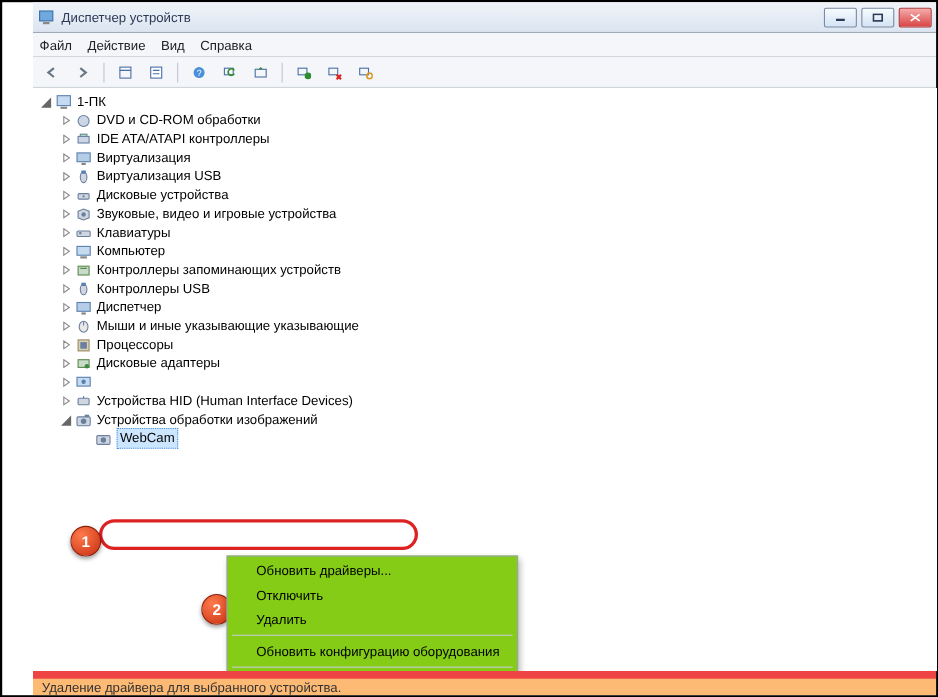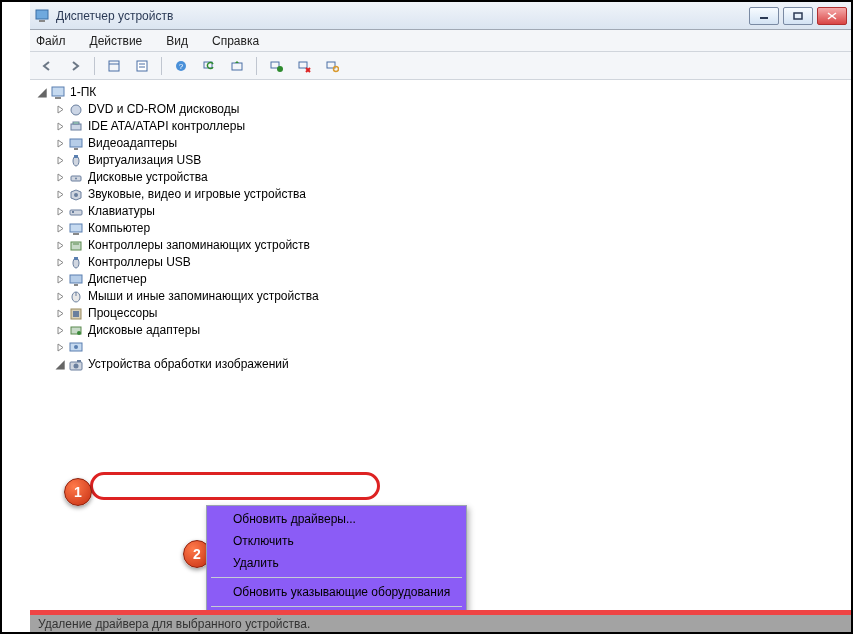--- a/index.html
+++ b/index.html
@@ -4,39 +4,39 @@
 <style>
 * { box-sizing: border-box; margin: 0; padding: 0; }
 body { font-family: "Segoe UI", Tahoma, sans-serif; font-size: 12px; background: #fff; width: 853px; height: 634px; overflow: hidden; position: relative; border: 2px solid #000; }
 .window { display: flex; flex-direction: column; height: 100%; margin-left: 28px; }
 .titlebar { height: 28px; background: linear-gradient(#f0f4f9, #dbe5f1); border-bottom: 1px solid #a0a8b4; display: flex; align-items: center; padding: 0 4px; }
 .titlebar-icon { width: 16px; height: 16px; margin-right: 6px; }
 .titlebar-text { flex: 1; color: #2b3a55; font-size: 12px; }
 .win-controls { display: flex; gap: 4px; }
 .win-btn { width: 30px; height: 18px; border: 1px solid #7a8aa3; border-radius: 2px; background: linear-gradient(#f7fbff,#d4e3f4); display: flex; align-items: center; justify-content: center; font-size: 10px; color: #2b3a55; }
 .win-btn.close { background: linear-gradient(#f5abab,#d94545); color: #fff; border-color: #b03030; }
-.menubar { height: 22px; display: flex; align-items: center; padding: 0 6px; gap: 24px; border-bottom: 1px solid #d0d5dc; background: #f4f6f9; }
+.menubar { height: 22px; display: flex; align-items: center; padding: 0 6px; gap: 14px; border-bottom: 1px solid #d0d5dc; background: #f4f6f9; }
 .menubar span { color: #222; cursor: default; }
 .toolbar { height: 28px; display: flex; align-items: center; padding: 0 6px; gap: 6px; border-bottom: 1px solid #d0d5dc; background: #f4f6f9; }
 .tb-btn { width: 22px; height: 22px; border: 1px solid transparent; display: flex; align-items: center; justify-content: center; border-radius: 2px; }
 .tb-sep { width: 1px; height: 18px; background: #c0c6d0; margin: 0 2px; }
 .content { flex: 1; overflow: auto; padding: 4px 6px; background: #fff; position: relative; }
 .tree { list-style: none; }
 .tree li { white-space: nowrap; line-height: 17px; position: relative; }
 .tree .row { display: flex; align-items: center; height: 17px; }
 .expander { width: 12px; height: 12px; display: inline-flex; align-items: center; justify-content: center; color: #666; margin-right: 2px; cursor: pointer; }
 .dev-icon { width: 16px; height: 16px; margin-right: 4px; display: inline-flex; align-items: center; justify-content: center; }
 .children { padding-left: 18px; list-style: none; }
 .selected { background: #cde6ff; border: 1px dotted #4a90d9; padding: 0 2px; }
 .highlight-oval { position: absolute; border: 3px solid #d22; border-radius: 20px; pointer-events: none; }
 .callout { position: absolute; width: 28px; height: 28px; border-radius: 50%; background: radial-gradient(circle at 35% 30%, #ff7a4a, #c62e12); color: #fff; font-weight: bold; display: flex; align-items: center; justify-content: center; font-size: 14px; box-shadow: 0 2px 4px rgba(0,0,0,0.4); border: 1px solid #8a1e0a; pointer-events: none; }
-.context-menu { position: absolute; background: #8b5cf6; border: 1px solid #9aa3b0; box-shadow: 2px 3px 6px rgba(0,0,0,0.3); padding: 2px; min-width: 250px; z-index: 10; }
+.context-menu { position: absolute; background: #84cc16; border: 1px solid #9aa3b0; box-shadow: 2px 3px 6px rgba(0,0,0,0.3); padding: 2px; min-width: 250px; z-index: 10; }
 .context-menu .item { padding: 4px 14px 4px 24px; position: relative; cursor: default; }
 .context-menu .sep { height: 1px; background: #c6ccd5; margin: 3px 2px; }
-.statusbar { height: 22px; border-top: 5px solid #ef4444; background: #a3a3a3; display: flex; align-items: center; padding: 0 8px; color: #333; }
+.statusbar { height: 22px; border-top: 7px solid #ef4444; background: #fdba74; display: flex; align-items: center; padding: 0 8px; color: #333; }
 svg { display: block; }
 </style>
 </head>
 <body>
 
 <div class="window">
   <div class="titlebar">
     <span class="titlebar-icon">
       <svg width="16" height="16">
           <rect x="2" y="2" width="12" height="9" fill="#6fa9de" stroke="#3a6ea5"></rect>
@@ -156,21 +156,21 @@
     <span class="expander">
                   <svg width="9" height="9">
                     <path d="M2 1 L7 4.5 L2 8 Z" fill="none" stroke="#888"></path>
                   </svg>
                 </span>
     <span class="dev-icon">
                   <svg width="16" height="16">
                     <circle cx="8" cy="8" r="5" fill="#ccd6e6" stroke="#6a7f9e"></circle>
                   </svg>
                 </span>
-    <span>DVD и CD-ROM дисководы</span>
+    <span>DVD и CD-ROM обработки</span>
   </div>
             </li>
             <li>
               <div class="row">
     <span class="expander">
                   <svg width="9" height="9">
                     <path d="M2 1 L7 4.5 L2 8 Z" fill="none" stroke="#888"></path>
                   </svg>
                 </span>
     <span class="dev-icon">
@@ -188,21 +188,21 @@
                   <svg width="9" height="9">
                     <path d="M2 1 L7 4.5 L2 8 Z" fill="none" stroke="#888"></path>
                   </svg>
                 </span>
     <span class="dev-icon">
                   <svg width="16" height="16">
                     <rect x="2" y="3" width="12" height="8" fill="#b6cde8" stroke="#5a7fb0"></rect>
                     <rect x="6" y="12" width="4" height="2" fill="#888"></rect>
                   </svg>
                 </span>
-    <span>Видеоадаптеры</span>
+    <span>Виртуализация</span>
   </div>
             </li>
             <li>
               <div class="row">
     <span class="expander">
                   <svg width="9" height="9">
                     <path d="M2 1 L7 4.5 L2 8 Z" fill="none" stroke="#888"></path>
                   </svg>
                 </span>
     <span class="dev-icon">
@@ -332,21 +332,21 @@
                   <svg width="9" height="9">
                     <path d="M2 1 L7 4.5 L2 8 Z" fill="none" stroke="#888"></path>
                   </svg>
                 </span>
     <span class="dev-icon">
                   <svg width="16" height="16">
                     <ellipse cx="8" cy="8" rx="4" ry="5" fill="#e8e8e8" stroke="#6a7f9e"></ellipse>
                     <line x1="8" y1="3" x2="8" y2="7" stroke="#6a7f9e"></line>
                   </svg>
                 </span>
-    <span>Мыши и иные запоминающих устройства</span>
+    <span>Мыши и иные указывающие указывающие</span>
   </div>
             </li>
             <li>
               <div class="row">
     <span class="expander">
                   <svg width="9" height="9">
                     <path d="M2 1 L7 4.5 L2 8 Z" fill="none" stroke="#888"></path>
                   </svg>
                 </span>
     <span class="dev-icon">
@@ -380,48 +380,78 @@
                   <svg width="9" height="9">
                     <path d="M2 1 L7 4.5 L2 8 Z" fill="none" stroke="#888"></path>
                   </svg>
                 </span>
     <span class="dev-icon">
                   <svg width="16" height="16">
                     <rect x="2" y="3" width="12" height="8" fill="#c6daf0" stroke="#5a7fb0"></rect>
                     <circle cx="8" cy="7" r="2" fill="#5a7fb0"></circle>
                   </svg>
                 </span>
+  </div>
+            </li>
+            <li>
+              <div class="row">
+    <span class="expander">
+                  <svg width="9" height="9">
+                    <path d="M2 1 L7 4.5 L2 8 Z" fill="none" stroke="#888"></path>
+                  </svg>
+                </span>
+    <span class="dev-icon">
+                  <svg width="16" height="16">
+                    <rect x="3" y="5" width="10" height="6" rx="1" fill="#d0d6e0" stroke="#6a7f9e"></rect>
+                    <line x1="8" y1="3" x2="8" y2="5" stroke="#6a7f9e"></line>
+                  </svg>
+                </span>
+    <span>Устройства HID (Human Interface Devices)</span>
   </div>
             </li>
             <li>
               <div class="row">
   <span class="expander">◢</span>
   <span class="dev-icon">
                   <svg width="16" height="16">
                     <rect x="2" y="5" width="12" height="8" rx="1" fill="#d0d6e0" stroke="#6a7f9e"></rect>
                     <circle cx="8" cy="9" r="2.5" fill="#6a7f9e"></circle>
                     <rect x="9" y="3" width="4" height="2" fill="#6a7f9e"></rect>
                   </svg>
                 </span>
   <span>Устройства обработки изображений</span>
 </div>
+<ul class="children">
+  <li>
+                  <div class="row">
+    <span class="expander"></span>
+    <span class="dev-icon">
+                      <svg width="16" height="16">
+                        <rect x="2" y="5" width="12" height="8" rx="1" fill="#d0d6e0" stroke="#6a7f9e"></rect>
+                        <circle cx="8" cy="9" r="2.5" fill="#6a7f9e"></circle>
+                      </svg>
+                    </span>
+    <span class="selected">WebCam</span>
+  </div>
+                </li>
+</ul>
             </li>
           </ul>
       </li>
     </ul>
 
     <div class="highlight-oval" style="left:60px; top:392px; width:290px; height:28px;"></div>
     <div class="callout" style="left:34px; top:398px;">1</div>
 
     <div class="context-menu" style="left:176px; top:425px;">
       <div class="item">Обновить драйверы...</div>
       <div class="item">Отключить</div>
       <div class="item">Удалить</div>
       <div class="sep"></div>
-      <div class="item">Обновить указывающие оборудования</div>
+      <div class="item">Обновить конфигурацию оборудования</div>
       <div class="sep"></div>
 
     </div>
 
     <div class="highlight-oval" style="left:178px; top:443px; width:140px; height:26px;"></div>
     <div class="callout" style="left:153px; top:460px;">2</div>
   </div>
 
   <div class="statusbar">
     <span>Удаление драйвера для выбранного устройства.</span>

